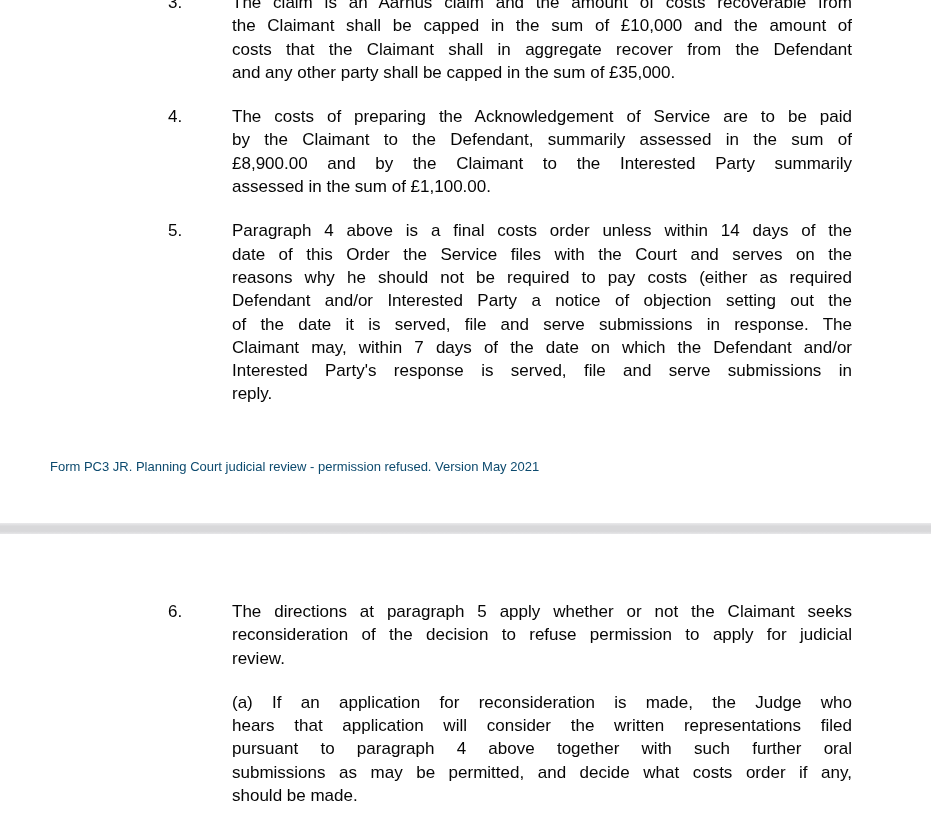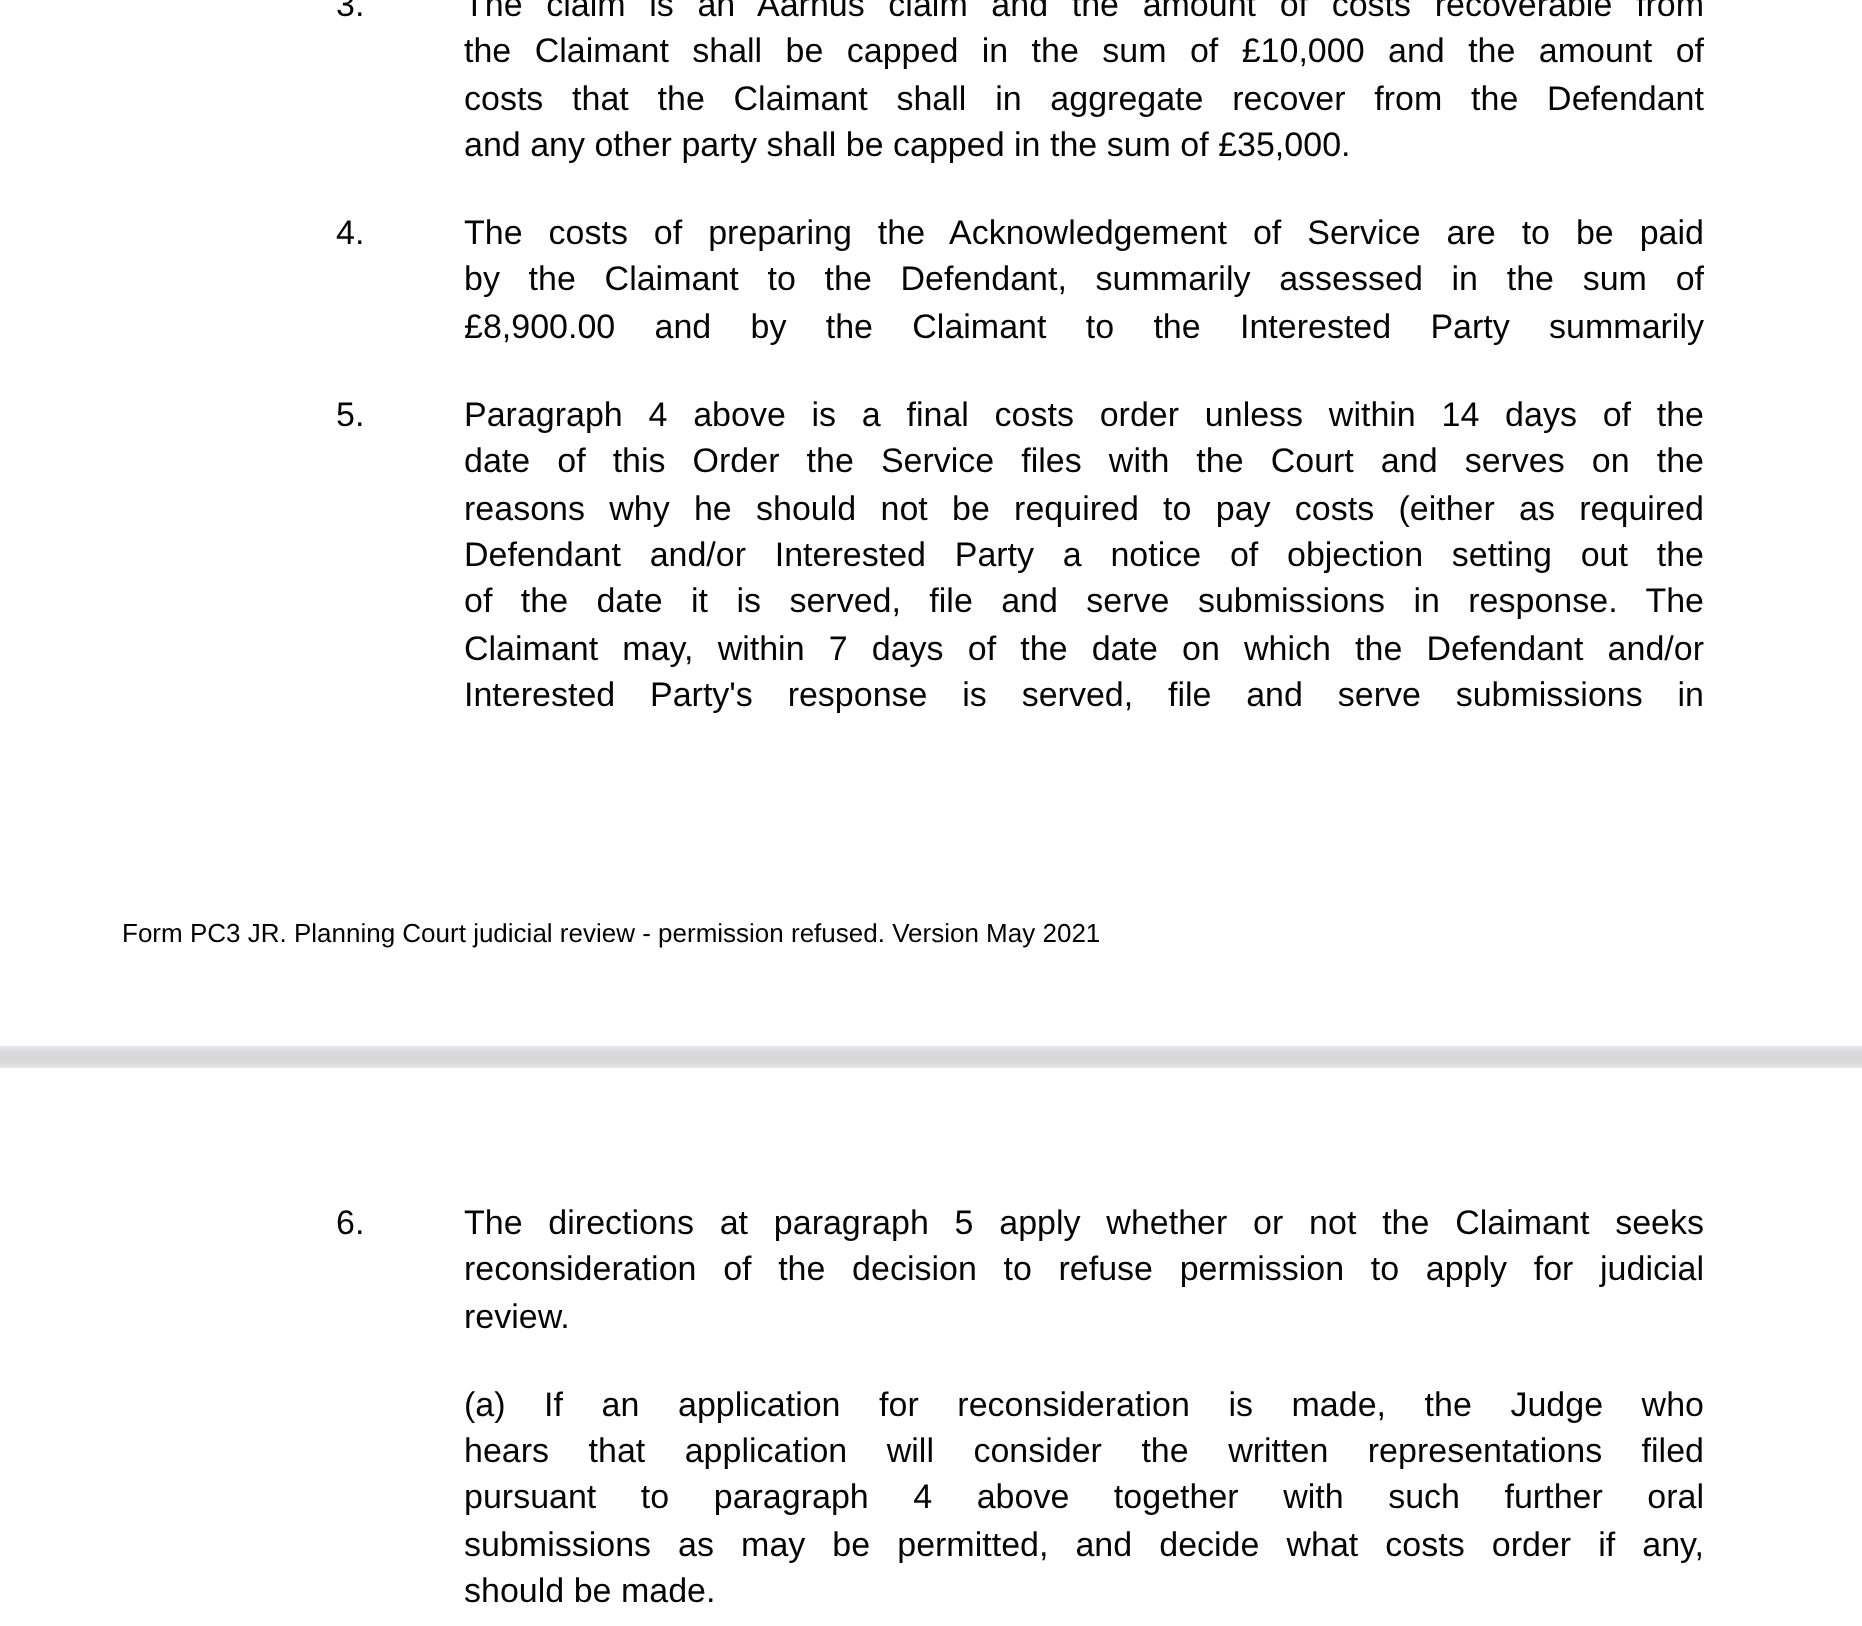--- a/index.html
+++ b/index.html
@@ -44,23 +44,22 @@
   .line.is-last {
     text-align: right;
     text-align-last: left;
   }
   .footer-note {
     position: absolute;
     top: 459px;
     left: 50px;
     font-size: 13px;
     line-height: 16px;
-    color: #000000;
+    color: #0c4a6e;
     white-space: nowrap;
-    margin-left: 11px;
   }
   .page-separator {
     position: absolute;
     top: 523px;
     left: 0;
     width: 931px;
     height: 11px;
     background: linear-gradient(#e9e9eb, #d8d8da 30%, #d8d8da 75%, #e7e7e9);
   }
 </style>
@@ -73,30 +72,32 @@
       <div class="line">The claim is an Aarhus claim and the amount of costs recoverable from</div>
       <div class="line">the Claimant shall be capped in the sum of £10,000 and the amount of</div>
       <div class="line">costs that the Claimant shall in aggregate recover from the Defendant</div>
       <div class="line is-last">and any other party shall be capped in the sum of £35,000.</div>
     </div>
     <div class="para">
       <span class="para-num">4.</span>
       <div class="line">The costs of preparing the Acknowledgement of Service are to be paid</div>
       <div class="line">by the Claimant to the Defendant, summarily assessed in the sum of</div>
       <div class="line">£8,900.00 and by the Claimant to the Interested Party summarily</div>
+      <div class="line is-last">assessed in the sum of £1,100.00.</div>
     </div>
     <div class="para">
       <span class="para-num">5.</span>
       <div class="line">Paragraph 4 above is a final costs order unless within 14 days of the</div>
       <div class="line">date of this Order the Service files with the Court and serves on the</div>
       <div class="line">reasons why he should not be required to pay costs (either as required</div>
       <div class="line">Defendant and/or Interested Party a notice of objection setting out the</div>
       <div class="line">of the date it is served, file and serve submissions in response. The</div>
       <div class="line">Claimant may, within 7 days of the date on which the Defendant and/or</div>
       <div class="line">Interested Party's response is served, file and serve submissions in</div>
+      <div class="line is-last">reply.</div>
     </div>
   </div>
 
 <div class="footer-note">Form PC3 JR. Planning Court judicial review - permission refused. Version May 2021</div>
 
 <div class="page-separator"></div>
 
 <div id="page2-content" class="page-content" style="color: rgb(5, 5, 5);">
     <div class="para">
       <span class="para-num">6.</span>

